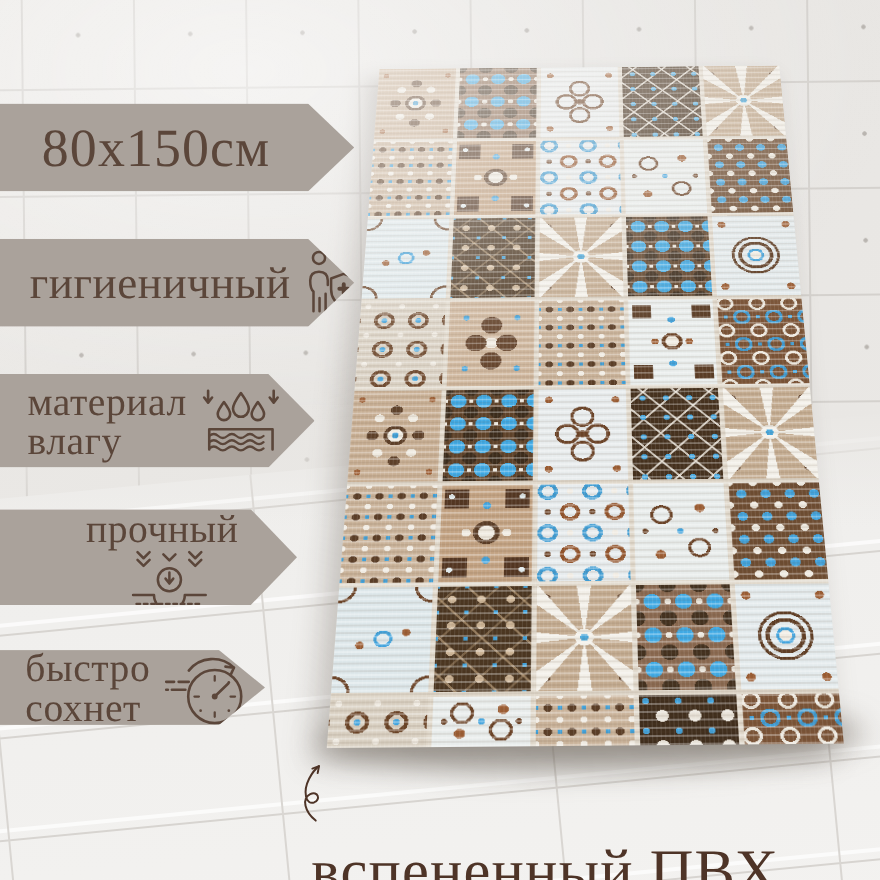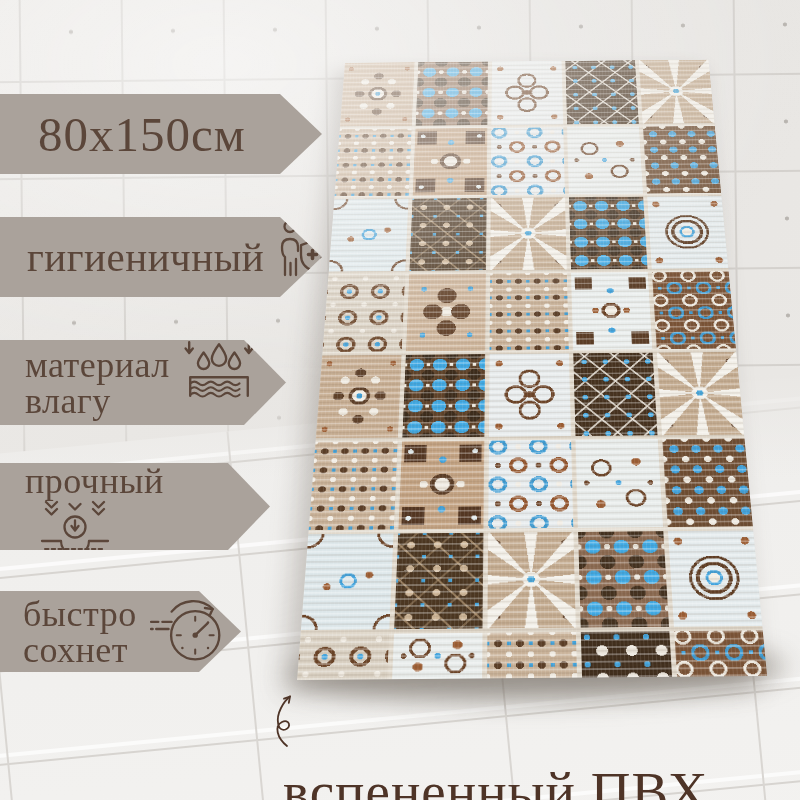--- a/index.html
+++ b/index.html
@@ -183,35 +183,35 @@
     radial-gradient(circle, rgba(0,0,0,0) 0 6px, #3f9cd3 6px 9.5px, rgba(0,0,0,0) 9.5px) 8px 6px/34px 36px,
     radial-gradient(circle, rgba(0,0,0,0) 0 6px, #ece7dd 6px 9px, rgba(0,0,0,0) 9px) 25px 24px/34px 36px,
     radial-gradient(circle, #41a3dd 0 2.5px, rgba(0,0,0,0) 2.5px) 25px 6px/34px 36px,
     #7a5336;}
   .t-darkdots{background:
     radial-gradient(circle, #e8e2d8 0 6px, rgba(0,0,0,0) 6px) 6px 6px/30px 30px,
     radial-gradient(circle, #41a3dd 0 3px, rgba(0,0,0,0) 3px) 21px 21px/30px 30px,
     #3f2d1c;}
 
   
-  .banner{position:absolute;left:0;background:#aaa29b;color:#5b463a;display:flex;
+  .banner{position:absolute;left:0;background:#aaa29b;color:#5b463a;display:flex;align-items:center;
     clip-path:polygon(0 0, calc(100% - 42px) 0, 100% 50%, calc(100% - 42px) 100%, 0 100%);z-index:6;}
   .banner svg{flex:none;}
   .b-text{display:flex;flex-direction:column;justify-content:center;line-height:1.0;letter-spacing:.5px;}
   .b-size{top:94px;width:322px;height:80px;padding-left:38px;box-sizing:border-box;}
   .b-size .b-text{font-size:49px;letter-spacing:1px;}
   .b1{top:217px;width:322px;height:80px;padding-left:27px;box-sizing:border-box;}
   .b1 .b-text{font-size:41px;}
   .b1 svg{margin-left:10px;}
   .b2{top:340px;width:286px;height:85px;padding-left:25px;box-sizing:border-box;}
   .b2 .b-text,.b3 .b-text,.b4 .b-text{font-size:36px;}
   .b2 svg{margin-left:12px;}
   .b3{top:463px;width:270px;height:87px;padding-left:25px;box-sizing:border-box;flex-direction:column;}
   .b3 svg{margin-left:12px;}
-  .b4{top:591px;width:241px;height:81px;padding-left:23px;box-sizing:border-box;}
+  .b4{top:591px;width:241px;height:68px;padding-left:23px;box-sizing:border-box;}
   .b4 svg{margin-left:10px;}
 
   
   .footer{position:absolute;left:271px;top:684px;display:flex;align-items:flex-start;z-index:6;flex-direction:column;}
   .footer .cap{font-size:55px;color:#4e3427;line-height:1;margin:16px 0 0 12px;letter-spacing:1px;white-space:nowrap;}
 </style>
 </head>
 <body>
 
 <div class="stage">

